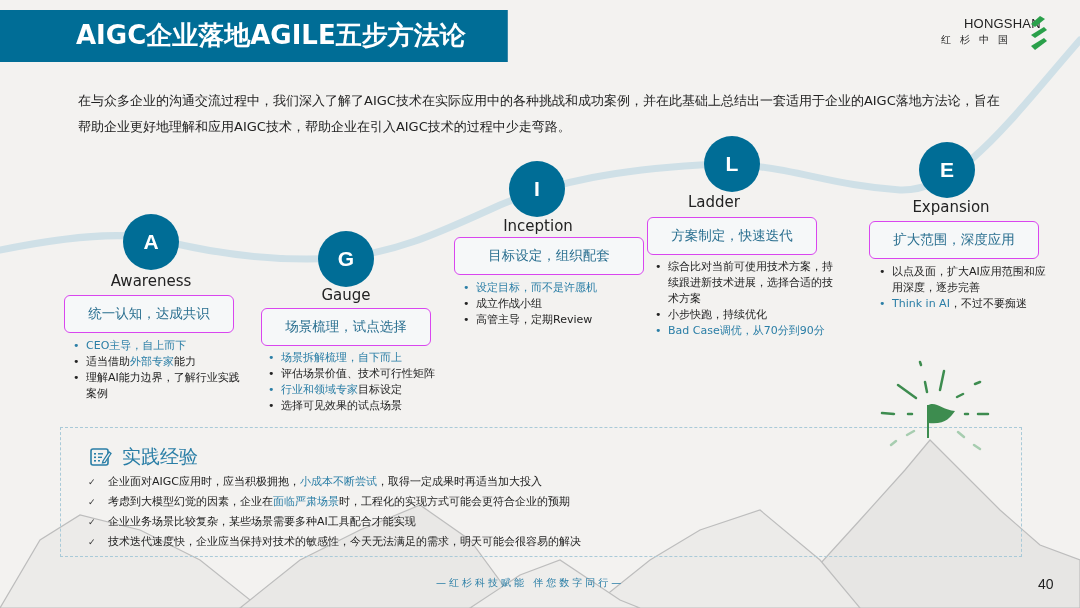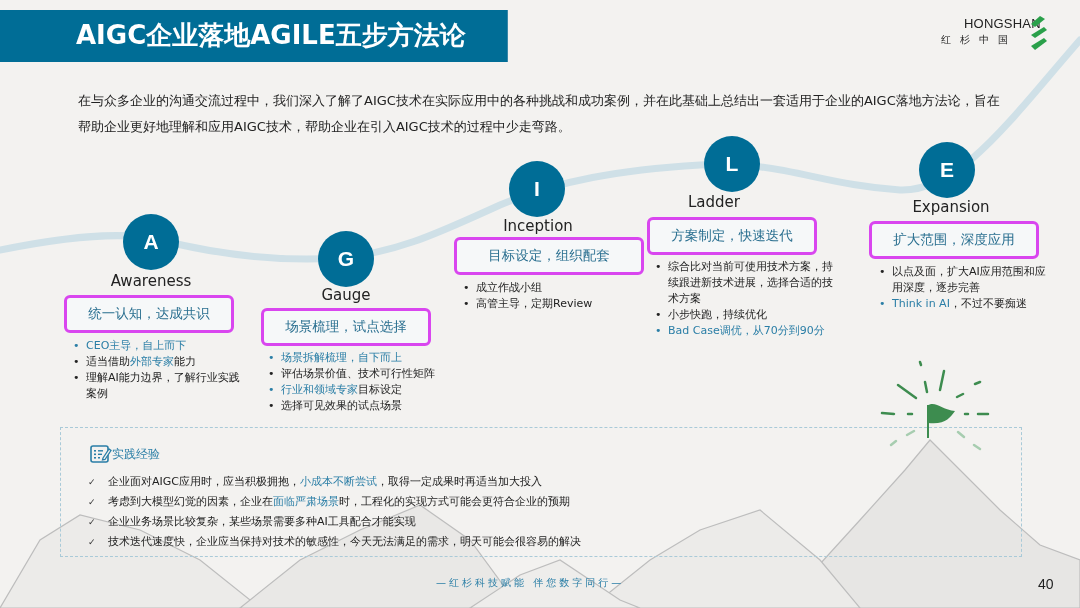--- a/index.html
+++ b/index.html
@@ -13,29 +13,29 @@
   .logo .en { position:absolute; left:0; top:0; font-size:13px; letter-spacing:0.2px; color:#222; font-family:"Liberation Sans",sans-serif;margin-left:24px; }
   .logo .cn { position:absolute; left:1px; top:17px; font-size:10px; letter-spacing:9px; color:#222; }
   .logo svg { position:absolute; left:91px; top:0px; }
 
   .intro { position:absolute; left:78px; top:88px; width:930px; font-size:13px; line-height:26px; color:#222; }
 
   .path-svg { position:absolute; left:0; top:0; }
 
   .step-circle { position:absolute; width:56px; height:56px; border-radius:50%; background:#006d96; color:#fff; font-weight:bold; font-size:21px; display:flex; align-items:center; justify-content:center; font-family:"Liberation Sans",sans-serif; }
   .step-name { position:absolute; font-size:15px; color:#222; text-align:center; width:160px; font-family:"DejaVu Sans",sans-serif; }
-  .step-box { position:absolute; height:38px; border:3px solid #d946ef; border-radius:6px; background:#f6f8f9; color:#2a6f90; font-size:13.5px; display:flex; align-items:center; justify-content:center; }
+  .step-box { position:absolute; height:38px; border:1px solid #d946ef; border-radius:6px; background:#f6f8f9; color:#2a6f90; font-size:13.5px; display:flex; align-items:center; justify-content:center; }
   .bullets { position:absolute; list-style:none; font-size:11px; line-height:16px; color:#222; }
   .bullets li { position:relative; padding-left:16px; }
   .bullets li::before { content:"•"; position:absolute; left:3px; top:0; color:#222; }
   .bullets li.blue::before { color:#2a7ea6; }
   .hl { color:#2a7ea6; }
 
   .exp-box { position:absolute; left:60px; top:427px; width:962px; height:130px; border:1px dashed #a9cad8; }
-  .exp-title { position:absolute; left:90px; top:444px; font-size:12px; color:#2a7ea6; display:flex; align-items:center; gap:0; }
+  .exp-title { position:absolute; left:90px; top:444px; font-size:19px; color:#2a7ea6; display:flex; align-items:center; gap:10px; }
   .exp-list { position:absolute; left:86px; top:472px; list-style:none; font-size:11px; line-height:20px; color:#222; }
   .exp-list li { position:relative; padding-left:22px; }
   .exp-list li::before { content:"✓"; position:absolute; left:2px; top:0; font-size:9px; color:#333; }
 
   .footer { position:absolute; left:436px; top:576px; font-size:10px; color:#2a7ea6; letter-spacing:3px; }
   .page-num { position:absolute; left:1038px; top:576px; font-size:14px; color:#222; font-family:"Liberation Sans",sans-serif; }
 </style>
 </head>
 <body>
 
@@ -109,20 +109,21 @@
   <li class="blue"><span class="hl">场景拆解梳理，自下而上</span></li>
   <li><span>评估场景价值、技术可行性矩阵</span></li>
   <li class="blue"><span class="hl">行业和领域专家</span><span>目标设定</span></li>
   <li><span>选择可见效果的试点场景</span></li>
 </ul>
 
 <div class="step-circle" style="left:509px;top:161px;">I</div>
 <div class="step-name" style="left:458px;top:217px;">Inception</div>
 <div class="step-box" style="left:454px;top:237px;width:190px;">目标设定，组织配套</div>
 <ul class="bullets" style="left:460px;top:280px;width:180px;">
+  <li class="blue"><span class="hl">设定目标，而不是许愿机</span></li>
   <li><span>成立作战小组</span></li>
   <li><span>高管主导，定期Review</span></li>
 </ul>
 
 <div class="step-circle" style="left:704px;top:136px;">L</div>
 <div class="step-name" style="left:634px;top:193px;">Ladder</div>
 <div class="step-box" style="left:647px;top:217px;width:170px;">方案制定，快速迭代</div>
 <ul class="bullets" style="left:652px;top:259px;width:190px;">
   <li><span>综合比对当前可使用技术方案，持续跟进新技术进展，选择合适的技术方案</span></li>
   <li><span>小步快跑，持续优化</span></li>

